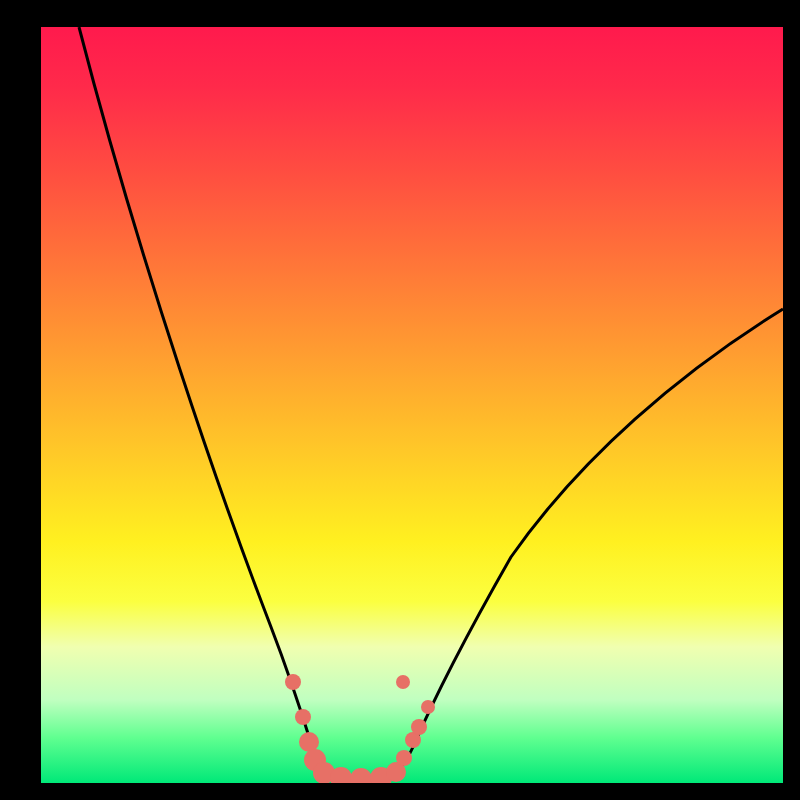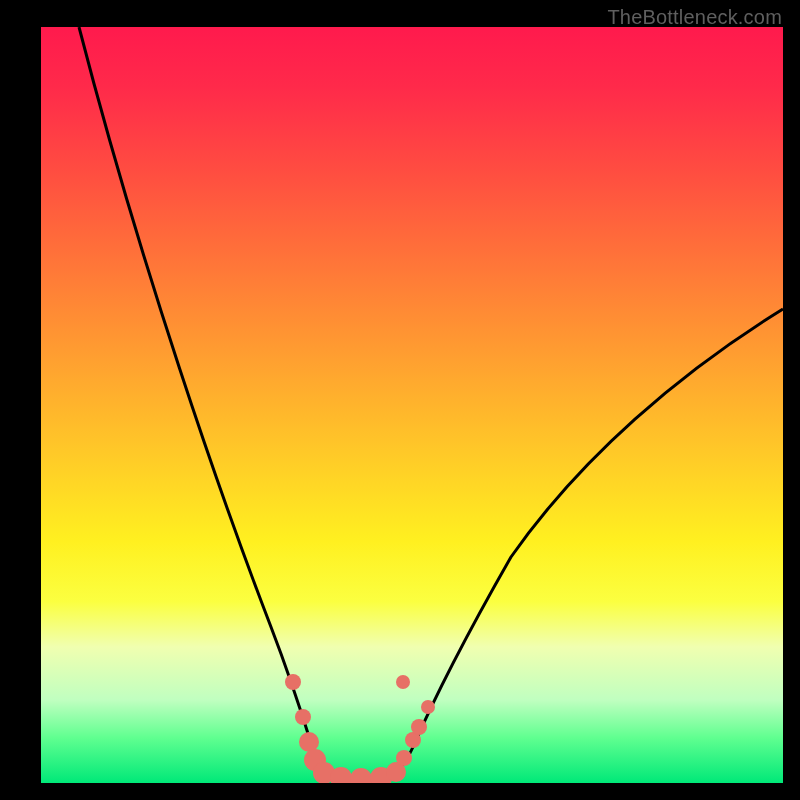--- a/index.html
+++ b/index.html
@@ -84,14 +84,13 @@
         <circle cx="340" cy="751" r="11"></circle>
         <circle cx="355" cy="745" r="10"></circle>
         <circle cx="363" cy="731" r="8"></circle>
         <circle cx="372" cy="713" r="8"></circle>
         <circle cx="378" cy="700" r="8"></circle>
         <circle cx="387" cy="680" r="7"></circle>
         <circle cx="362" cy="655" r="7"></circle>
       </g>
     </svg>
   </div>
-  <div class="watermark">TheBottleneck.com</div>
 </div>
 
 </body></html>

